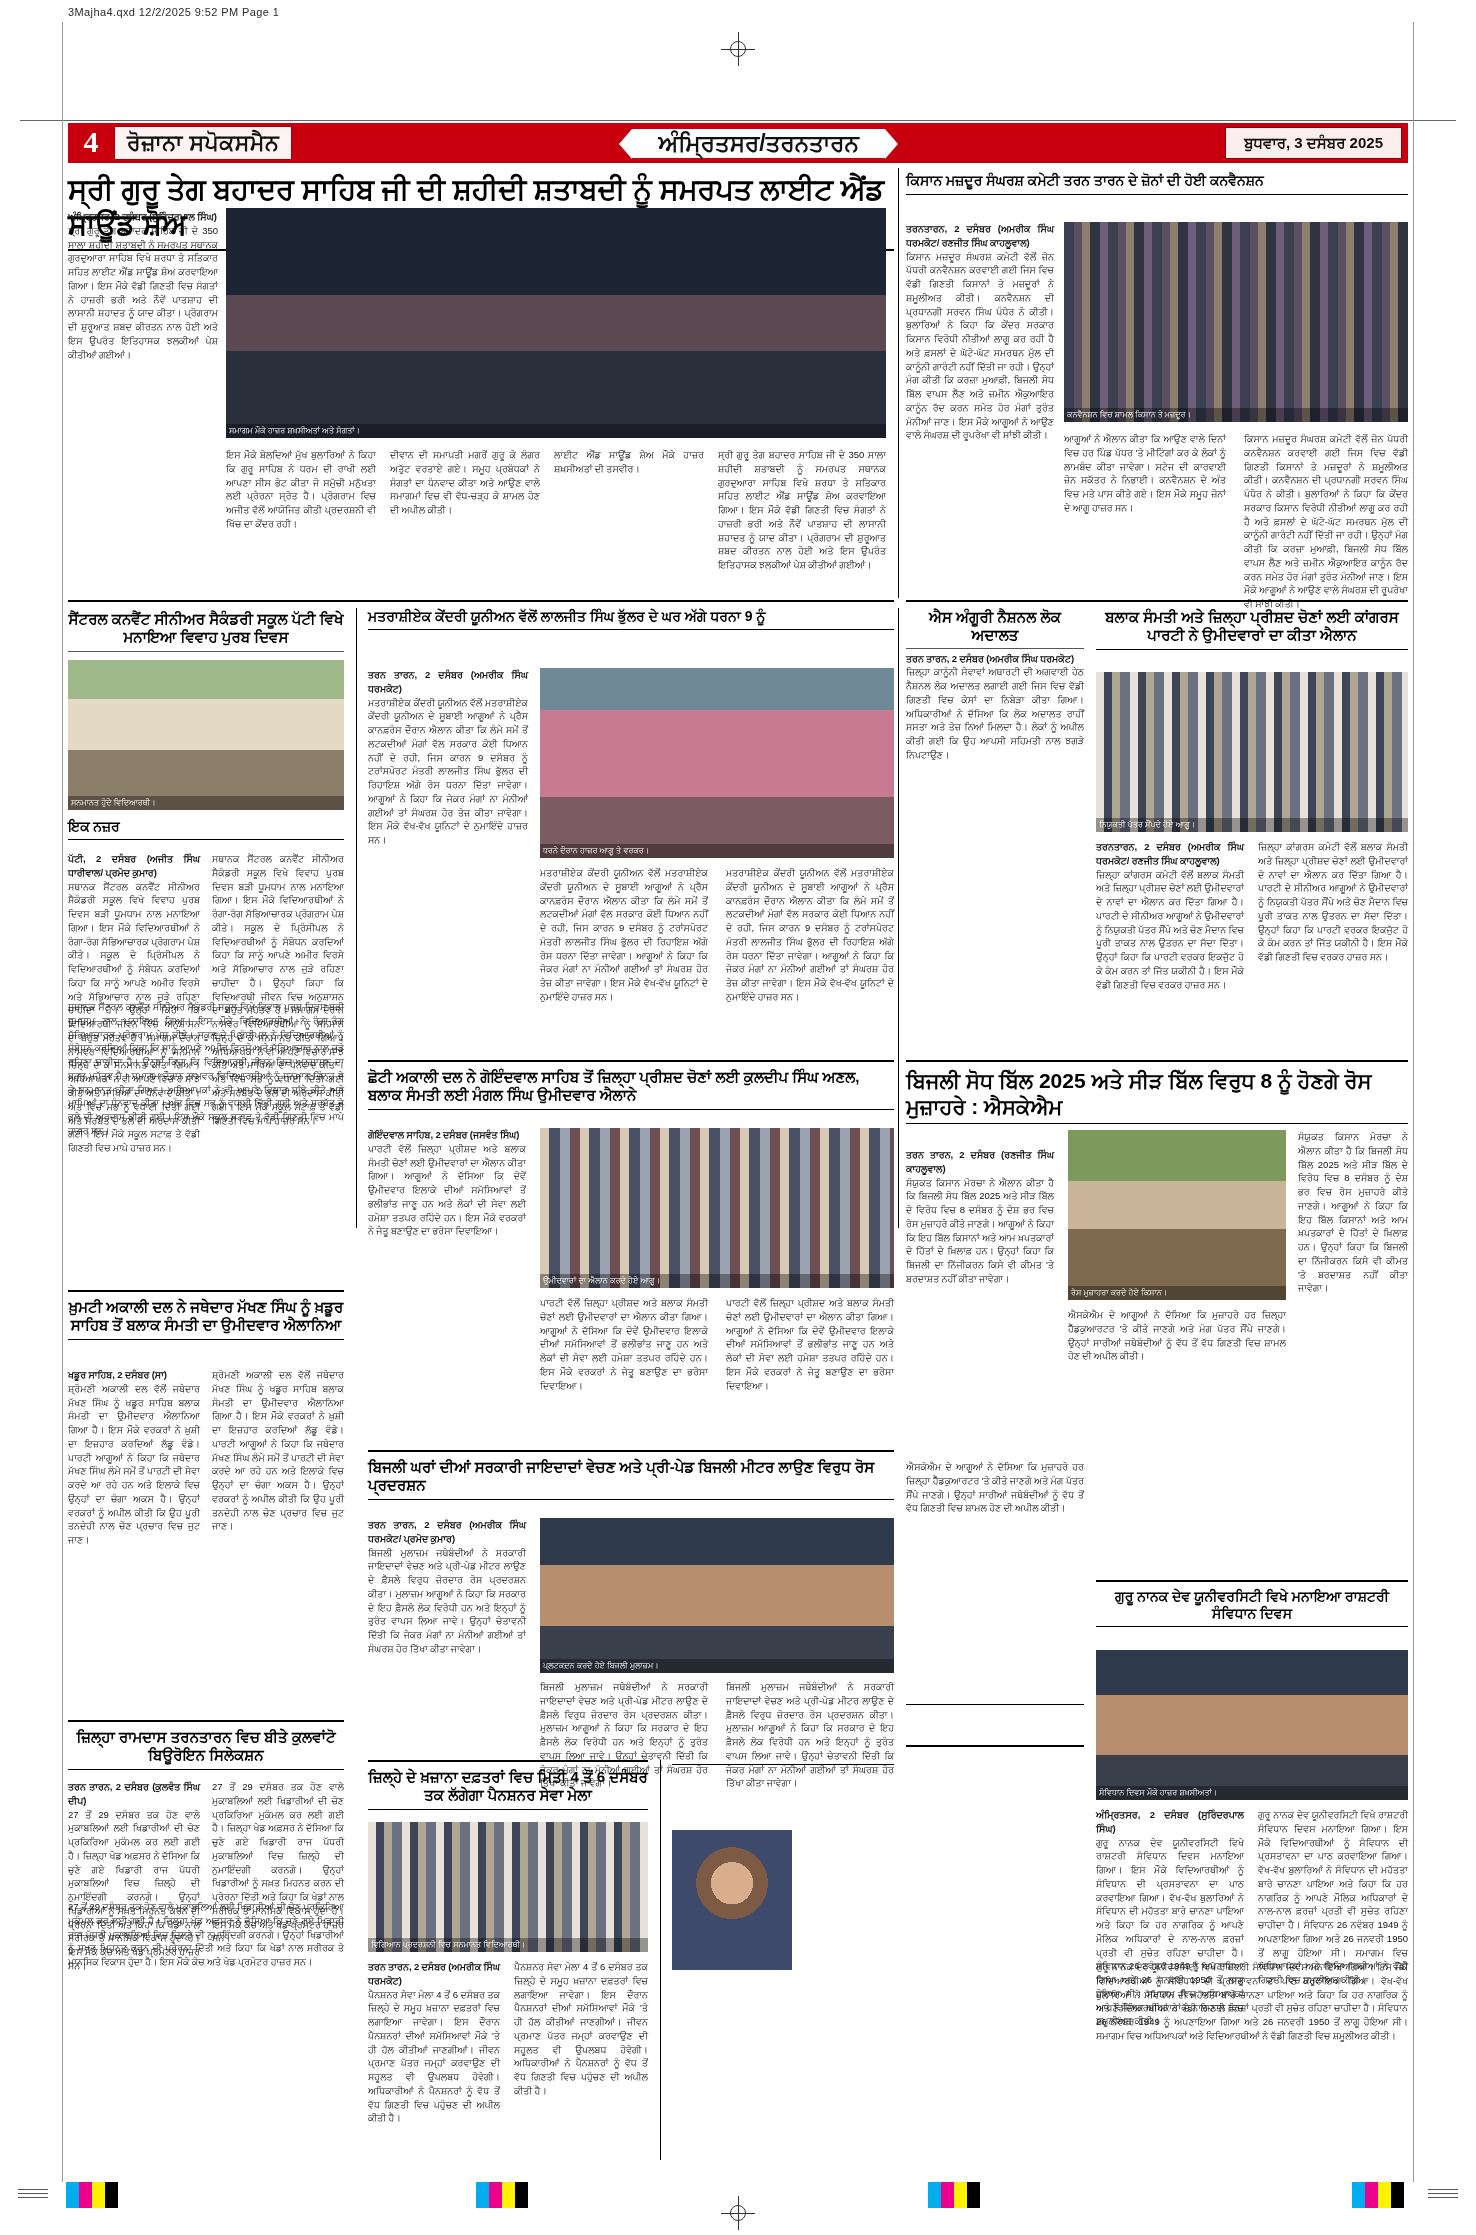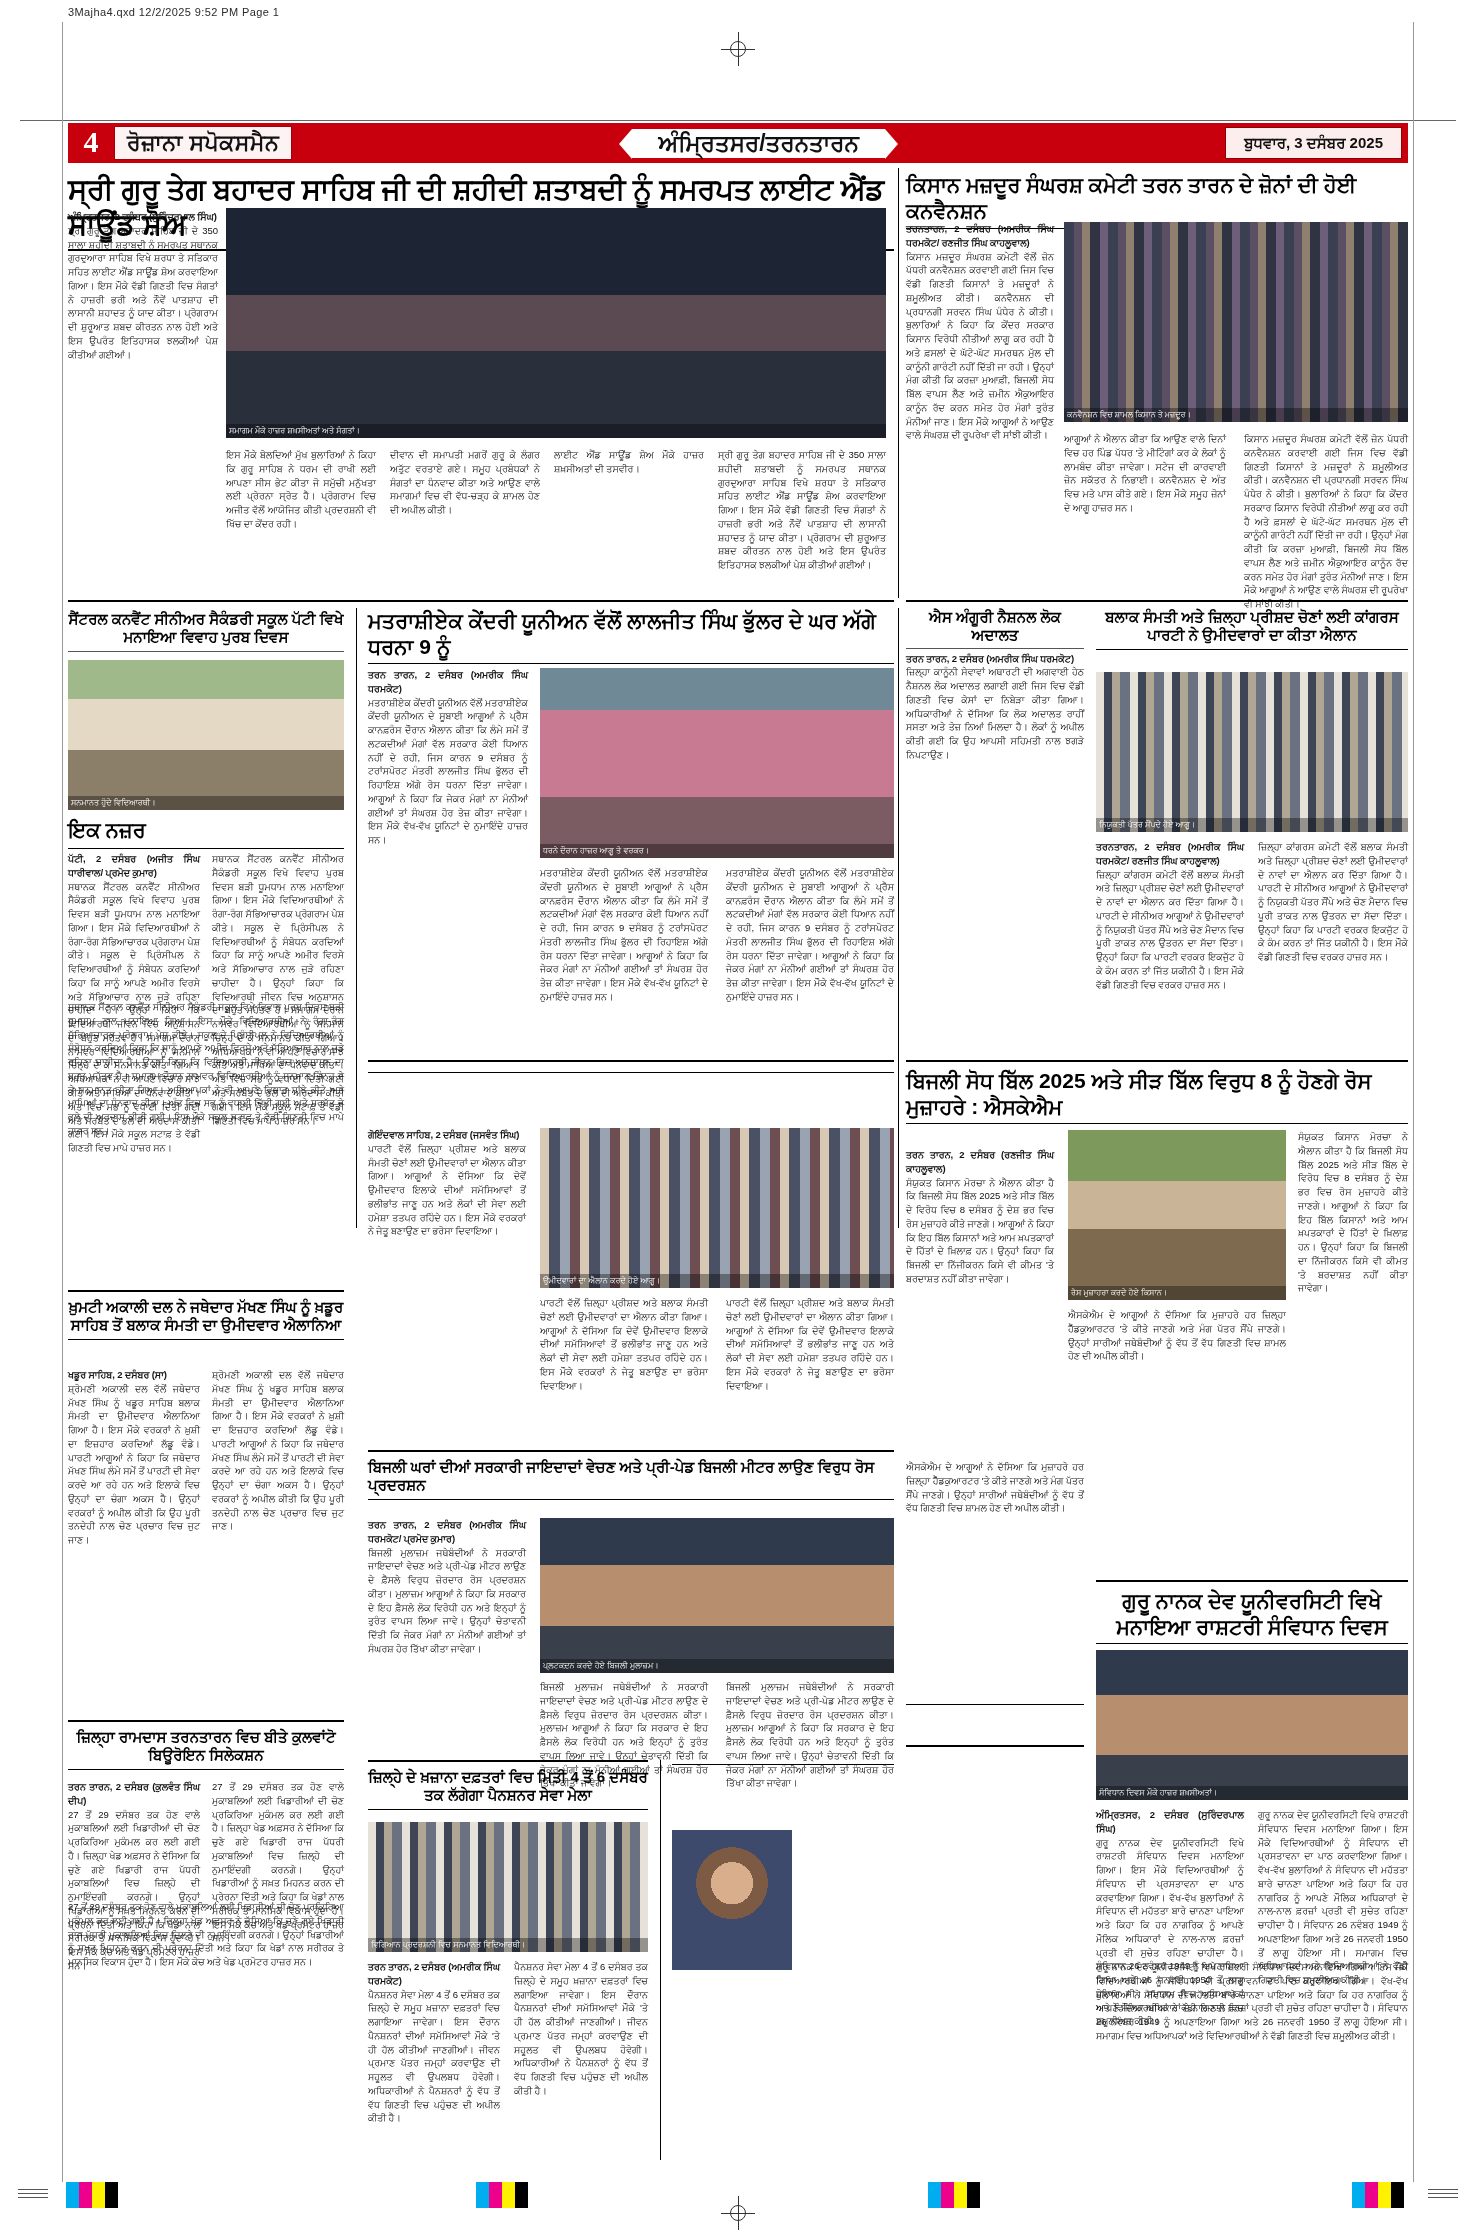--- a/index.html
+++ b/index.html
@@ -83,21 +83,21 @@
     font-size:15px; font-weight:bold; color:#111;
   }
 
   
   .hl {
     font-weight:bold; color:#000; line-height:1.22;
     font-family:"Liberation Sans", sans-serif;
   }
   .hl-xl { font-size:29px; letter-spacing:-.2px; }
   .hl-lg { font-size:21px; }
-  .hl-md { font-size:21px; }
+  .hl-md { font-size:14px; }
   .hl-sm { font-size:15px; }
   .body-txt{
     font-size:9.5px; line-height:1.45; text-align:justify;
     font-family:"Liberation Sans", sans-serif; color:#111;
     hyphens:auto; word-spacing:-0.3px;
   }
   .rule{ background:#000; height:1px; width:100%; }
   .rule-thin{ background:#555; height:1px; width:100%; }
 
   .photo{
@@ -299,20 +299,21 @@
   <div class="body-txt">ਜ਼ਿਲ੍ਹਾ ਕਾਂਗਰਸ ਕਮੇਟੀ ਵੱਲੋਂ ਬਲਾਕ ਸੰਮਤੀ ਅਤੇ ਜ਼ਿਲ੍ਹਾ ਪ੍ਰੀਸ਼ਦ ਚੋਣਾਂ ਲਈ ਉਮੀਦਵਾਰਾਂ ਦੇ ਨਾਵਾਂ ਦਾ ਐਲਾਨ ਕਰ ਦਿੱਤਾ ਗਿਆ ਹੈ। ਪਾਰਟੀ ਦੇ ਸੀਨੀਅਰ ਆਗੂਆਂ ਨੇ ਉਮੀਦਵਾਰਾਂ ਨੂੰ ਨਿਯੁਕਤੀ ਪੱਤਰ ਸੌਂਪੇ ਅਤੇ ਚੋਣ ਮੈਦਾਨ ਵਿਚ ਪੂਰੀ ਤਾਕਤ ਨਾਲ ਉਤਰਨ ਦਾ ਸੱਦਾ ਦਿੱਤਾ। ਉਨ੍ਹਾਂ ਕਿਹਾ ਕਿ ਪਾਰਟੀ ਵਰਕਰ ਇਕਜੁੱਟ ਹੋ ਕੇ ਕੰਮ ਕਰਨ ਤਾਂ ਜਿੱਤ ਯਕੀਨੀ ਹੈ। ਇਸ ਮੌਕੇ ਵੱਡੀ ਗਿਣਤੀ ਵਿਚ ਵਰਕਰ ਹਾਜ਼ਰ ਸਨ।</div>
 </div>
 
 <div class="col" style="left:68px;top:1000px;width:276px;">
   <div class="body-txt">ਸਥਾਨਕ ਸੈਂਟਰਲ ਕਨਵੈਂਟ ਸੀਨੀਅਰ ਸੈਕੰਡਰੀ ਸਕੂਲ ਵਿਖੇ ਵਿਵਾਹ ਪੁਰਬ ਦਿਵਸ ਬੜੀ ਧੂਮਧਾਮ ਨਾਲ ਮਨਾਇਆ ਗਿਆ। ਇਸ ਮੌਕੇ ਵਿਦਿਆਰਥੀਆਂ ਨੇ ਰੰਗਾ-ਰੰਗ ਸੱਭਿਆਚਾਰਕ ਪ੍ਰੋਗਰਾਮ ਪੇਸ਼ ਕੀਤੇ। ਸਕੂਲ ਦੇ ਪ੍ਰਿੰਸੀਪਲ ਨੇ ਵਿਦਿਆਰਥੀਆਂ ਨੂੰ ਸੰਬੋਧਨ ਕਰਦਿਆਂ ਕਿਹਾ ਕਿ ਸਾਨੂੰ ਆਪਣੇ ਅਮੀਰ ਵਿਰਸੇ ਅਤੇ ਸੱਭਿਆਚਾਰ ਨਾਲ ਜੁੜੇ ਰਹਿਣਾ ਚਾਹੀਦਾ ਹੈ। ਉਨ੍ਹਾਂ ਕਿਹਾ ਕਿ ਵਿਦਿਆਰਥੀ ਜੀਵਨ ਵਿਚ ਅਨੁਸ਼ਾਸਨ ਦਾ ਬਹੁਤ ਮਹੱਤਵ ਹੈ। ਸਮਾਗਮ ਦੌਰਾਨ ਨਾਮਵਰ ਵਿਦਿਆਰਥੀਆਂ ਨੂੰ ਸਨਮਾਨ ਚਿੰਨ੍ਹ ਦੇ ਕੇ ਸਨਮਾਨਤ ਕੀਤਾ ਗਿਆ। ਅਧਿਆਪਕਾਂ ਨੇ ਵੀ ਆਪਣੇ ਵਿਚਾਰ ਸਾਂਝੇ ਕੀਤੇ ਅਤੇ ਮਾਪਿਆਂ ਦਾ ਧੰਨਵਾਦ ਕੀਤਾ। ਅੰਤ ਵਿਚ ਸਭ ਨੂੰ ਵਧਾਈ ਦਿੱਤੀ ਗਈ ਅਤੇ ਸਰਬੱਤ ਦੇ ਭਲੇ ਦੀ ਅਰਦਾਸ ਕੀਤੀ ਗਈ। ਇਸ ਮੌਕੇ ਸਕੂਲ ਸਟਾਫ਼ ਤੇ ਵੱਡੀ ਗਿਣਤੀ ਵਿਚ ਮਾਪੇ ਹਾਜ਼ਰ ਸਨ।</div>
 </div>
 
 <div class="rule" style="position:absolute;left:368px;top:1060px;width:526px;height:2px;"></div>
 
 <div class="col" style="left:368px;top:1068px;width:526px;">
+  <div class="hl hl-sm">ਛੋਟੀ ਅਕਾਲੀ ਦਲ ਨੇ ਗੋਇੰਦਵਾਲ ਸਾਹਿਬ ਤੋਂ ਜ਼ਿਲ੍ਹਾ ਪ੍ਰੀਸ਼ਦ ਚੋਣਾਂ ਲਈ ਕੁਲਦੀਪ ਸਿੰਘ ਅਣਲ, ਬਲਾਕ ਸੰਮਤੀ ਲਈ ਮੰਗਲ ਸਿੰਘ ਉਮੀਦਵਾਰ ਐਲਾਨੇ</div>
   <div class="rule" style="margin-top:4px;"></div>
 </div>
 <div class="col" style="left:368px;top:1128px;width:158px;">
   <div class="body-txt" style="font-weight:bold;">ਗੋਇੰਦਵਾਲ ਸਾਹਿਬ, 2 ਦਸੰਬਰ (ਜਸਵੰਤ ਸਿੰਘ)</div>
   <div class="body-txt">ਪਾਰਟੀ ਵੱਲੋਂ ਜ਼ਿਲ੍ਹਾ ਪ੍ਰੀਸ਼ਦ ਅਤੇ ਬਲਾਕ ਸੰਮਤੀ ਚੋਣਾਂ ਲਈ ਉਮੀਦਵਾਰਾਂ ਦਾ ਐਲਾਨ ਕੀਤਾ ਗਿਆ। ਆਗੂਆਂ ਨੇ ਦੱਸਿਆ ਕਿ ਦੋਵੇਂ ਉਮੀਦਵਾਰ ਇਲਾਕੇ ਦੀਆਂ ਸਮੱਸਿਆਵਾਂ ਤੋਂ ਭਲੀਭਾਂਤ ਜਾਣੂ ਹਨ ਅਤੇ ਲੋਕਾਂ ਦੀ ਸੇਵਾ ਲਈ ਹਮੇਸ਼ਾ ਤਤਪਰ ਰਹਿੰਦੇ ਹਨ। ਇਸ ਮੌਕੇ ਵਰਕਰਾਂ ਨੇ ਜੇਤੂ ਬਣਾਉਣ ਦਾ ਭਰੋਸਾ ਦਿਵਾਇਆ।</div>
 </div>
 <div class="photo ph-people" style="position:absolute;left:540px;top:1128px;width:354px;height:160px;">
   <div class="cap">ਉਮੀਦਵਾਰਾਂ ਦਾ ਐਲਾਨ ਕਰਦੇ ਹੋਏ ਆਗੂ।</div>
 </div>
 <div class="col" style="left:540px;top:1296px;width:168px;">

